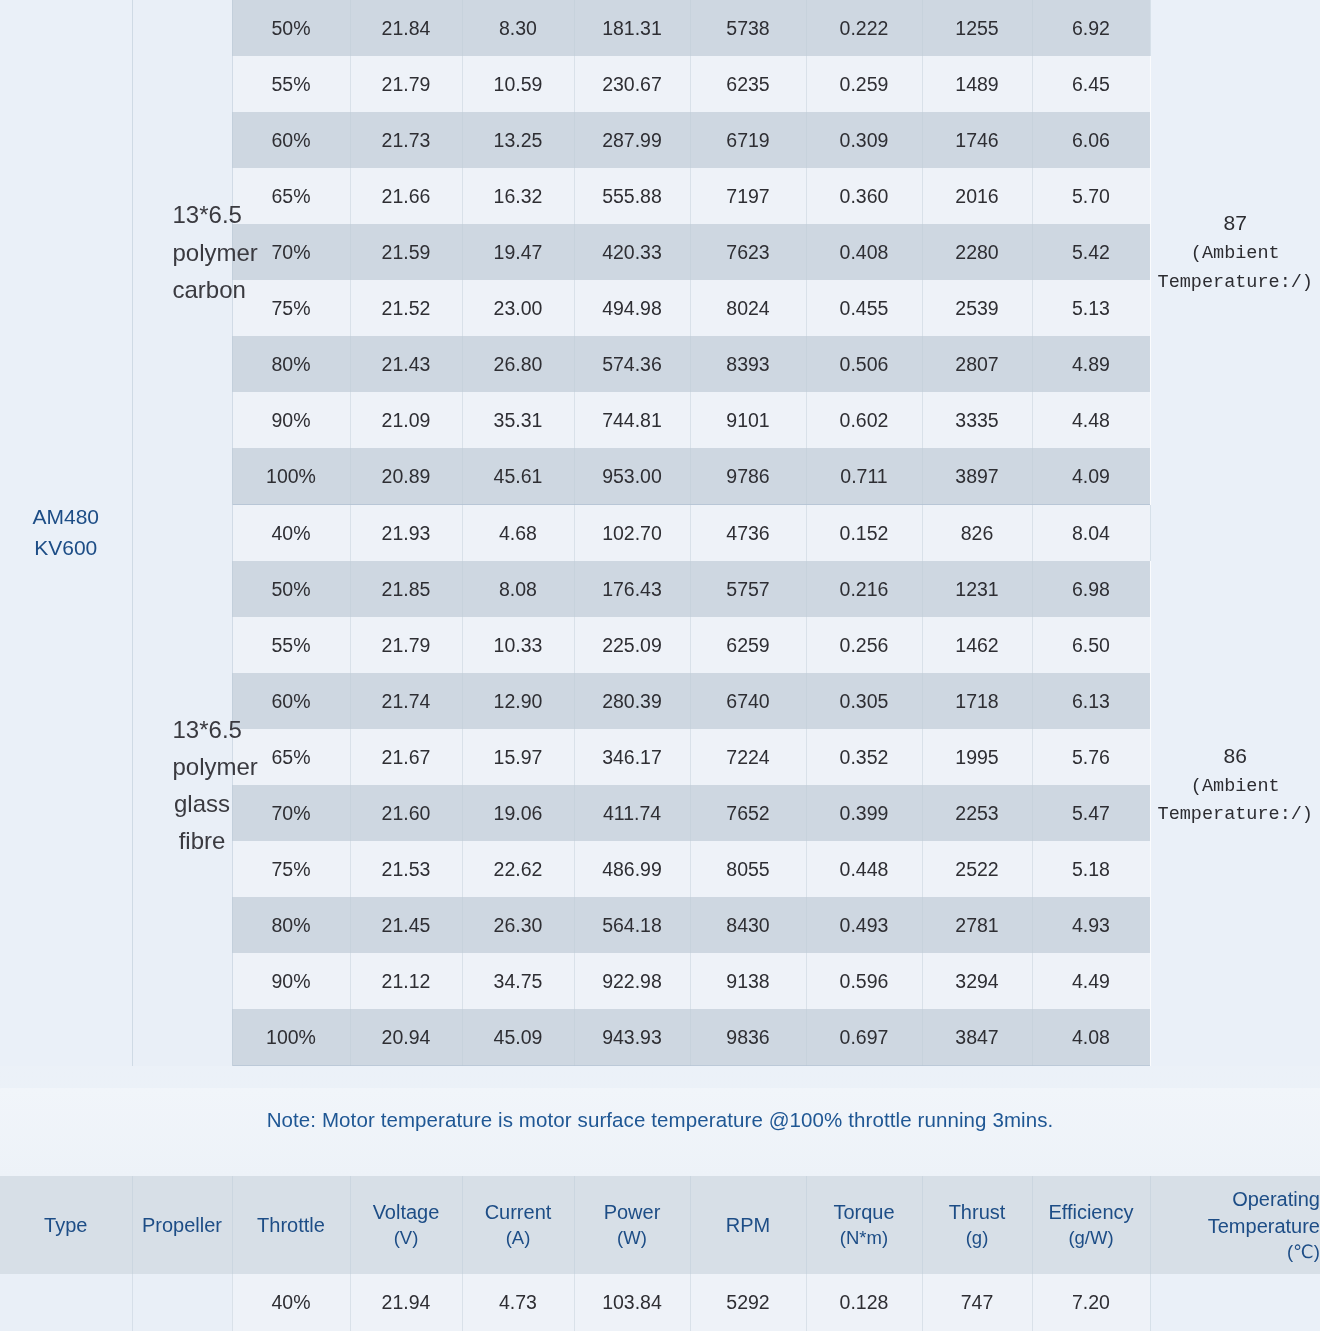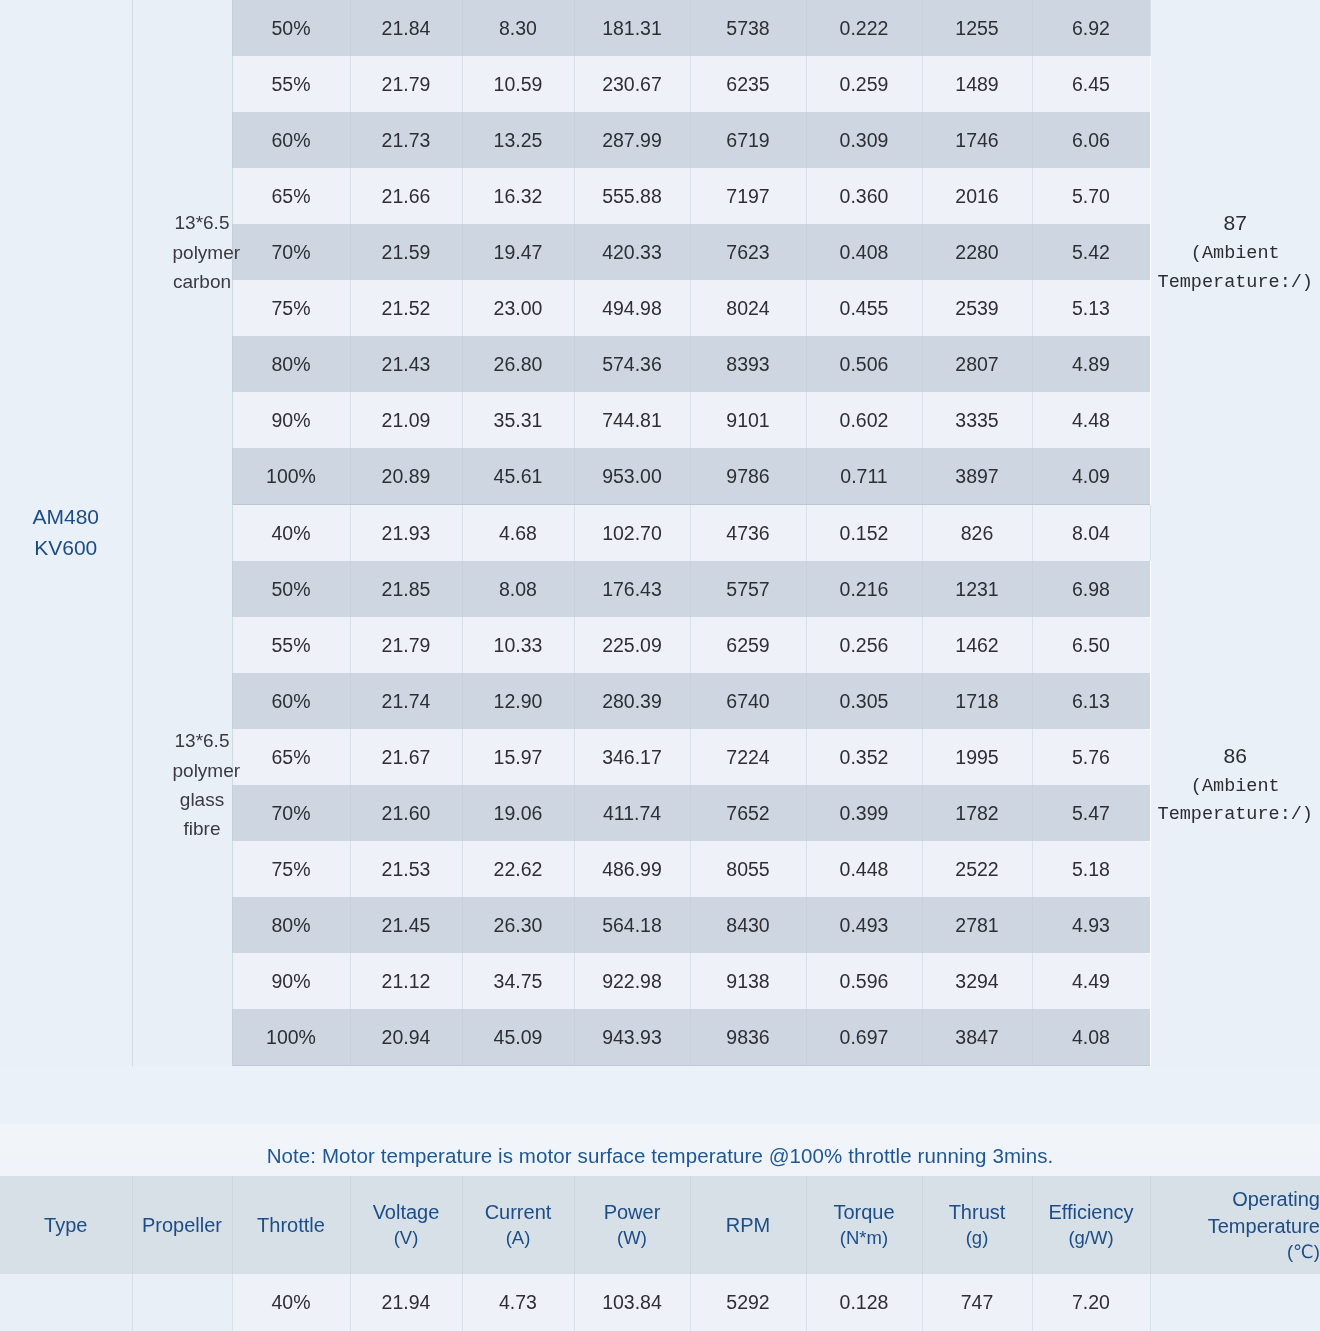--- a/index.html
+++ b/index.html
@@ -52,21 +52,21 @@
     background: #eaf0f8;
     color: #1d4d86;
     font-size: 21px;
     line-height: 1.45;
     border-left: none;
     border-right: 1px solid rgba(186,200,215,0.55);
   }
   td.prop-cell {
     background: #e9eff7;
     color: #3a3a40;
-    font-size: 19px;
+    font-size: 24px;
     line-height: 1.55;
     border-right: 1px solid rgba(186,200,215,0.55);
     padding-left: 40px;
   }
   td.temp-cell {
     background: #eaf0f8;
     color: #2c2c31;
     font-size: 19px;
     line-height: 1.55;
     border-right: none;
@@ -74,21 +74,21 @@
   td.temp-cell .tval { font-size: 21px; display:block; }
   td.temp-cell .tsub { font-size: 18.5px; display:block;font-family:Liberation Mono, monospace; }
 
   tr.section-end td { border-bottom: 1px solid rgba(176,192,210,0.75); }
   tr.block-end td  { border-bottom: 1px solid rgba(176,192,210,0.6); }
 
   
   .note-band {
     position: absolute;
     left: 0;
-    top: 1124px;
+    top: 1088px;
     width: 1320px;
     height: 88px;
     background: linear-gradient(180deg,#f1f5fa 0%, #edf2f8 100%);
     text-align: center;
     box-sizing: border-box;
     padding-top: 17px;
   }
   .note-line1 {
     color: #1f5794;
     font-size: 20.5px;
@@ -341,21 +341,21 @@
         <td class="data">5.76</td>
       </tr>
 
       <tr class="band-a">
         <td class="data">70%</td>
         <td class="data">21.60</td>
         <td class="data">19.06</td>
         <td class="data">411.74</td>
         <td class="data">7652</td>
         <td class="data">0.399</td>
-        <td class="data">1782</td>
+        <td class="data">2253</td>
         <td class="data">5.47</td>
       </tr>
 
       <tr class="band-b">
         <td class="data">75%</td>
         <td class="data">21.53</td>
         <td class="data">22.62</td>
         <td class="data">486.99</td>
         <td class="data">8055</td>
         <td class="data">0.448</td>

